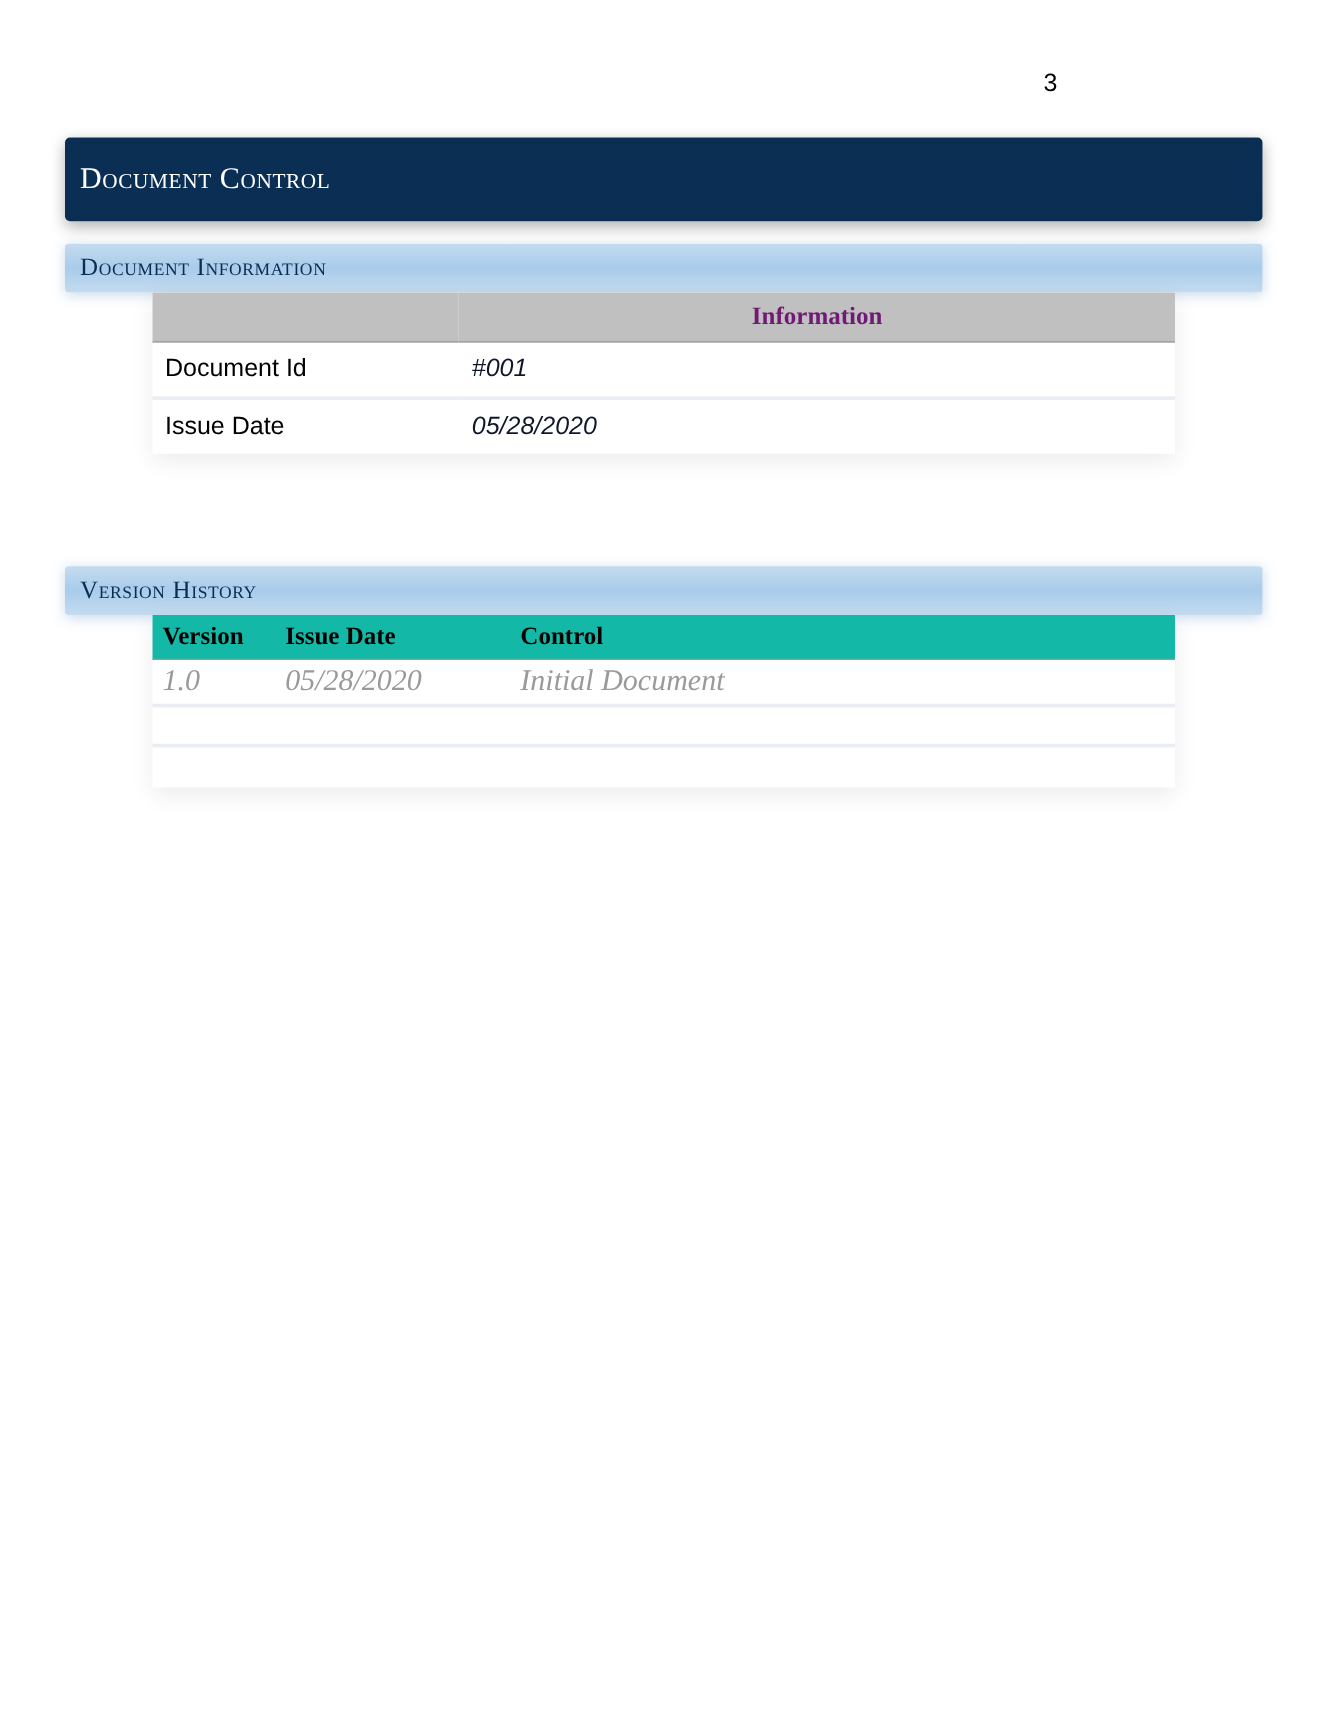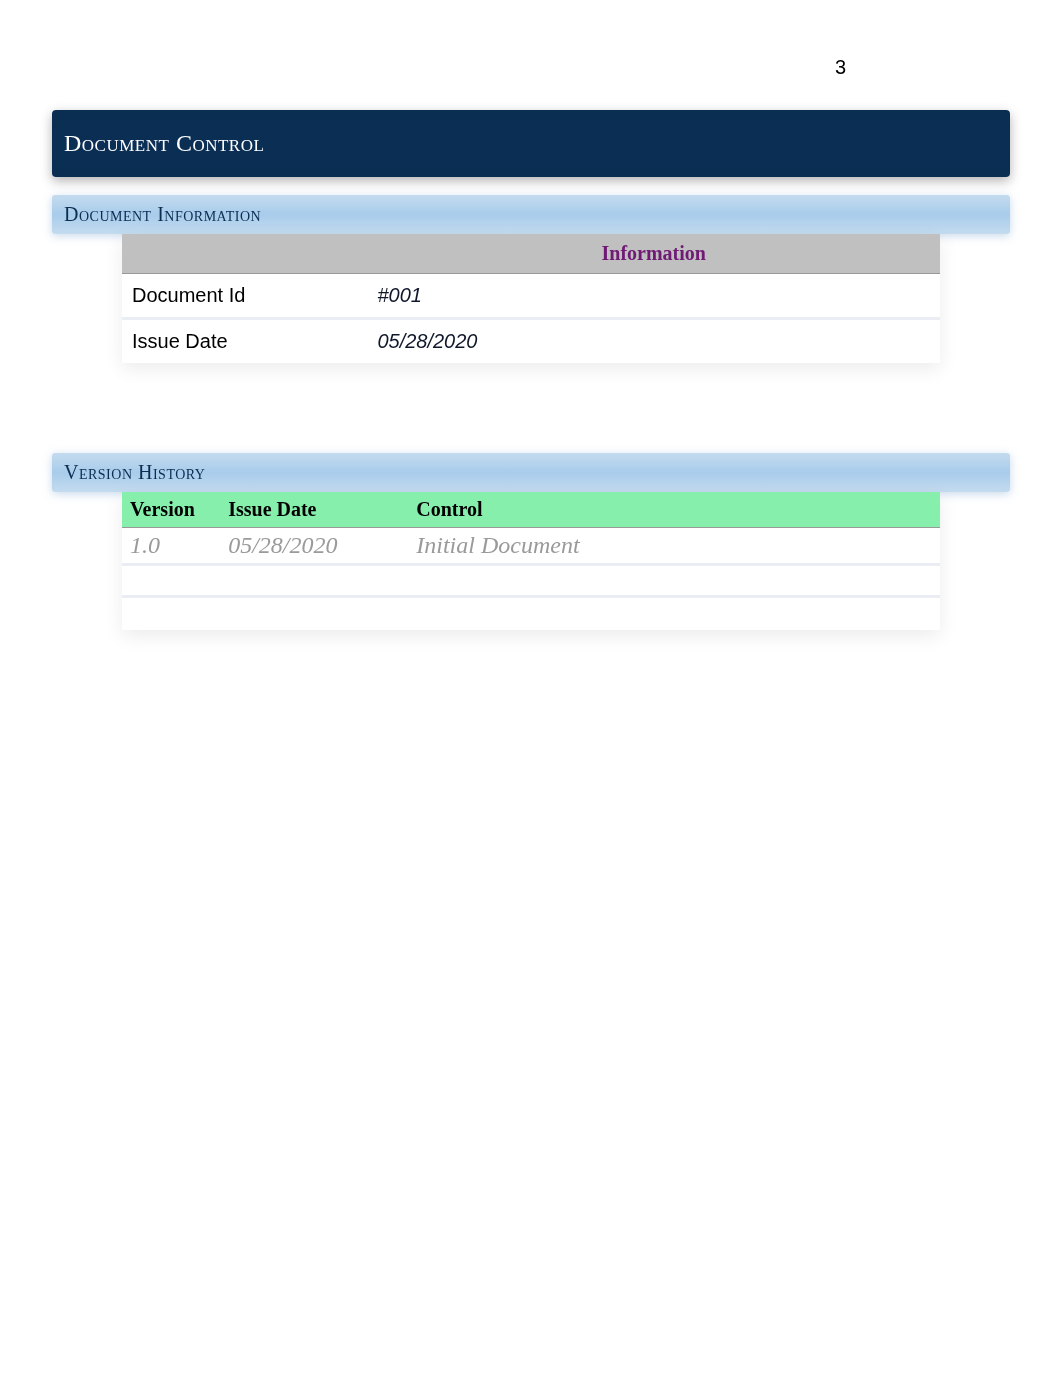--- a/index.html
+++ b/index.html
@@ -80,21 +80,21 @@
     }
 
     table.history-table {
       width: 100%;
       border-collapse: separate;
       border-spacing: 0;
       box-shadow: 0 6px 18px rgba(0,0,0,0.08);
       background: #fff;
     }
     table.history-table thead th {
-      background: #86efac;
+      background: #14b8a6;
       text-align: left;
       font-size: 20px;
       font-weight: bold;
       padding: 6px 8px;
       border-bottom: 1px solid #999;
       color: #000;
       font-family: 'Times New Roman', serif;
     }
     table.history-table tbody td {
       font-size: 24px;

